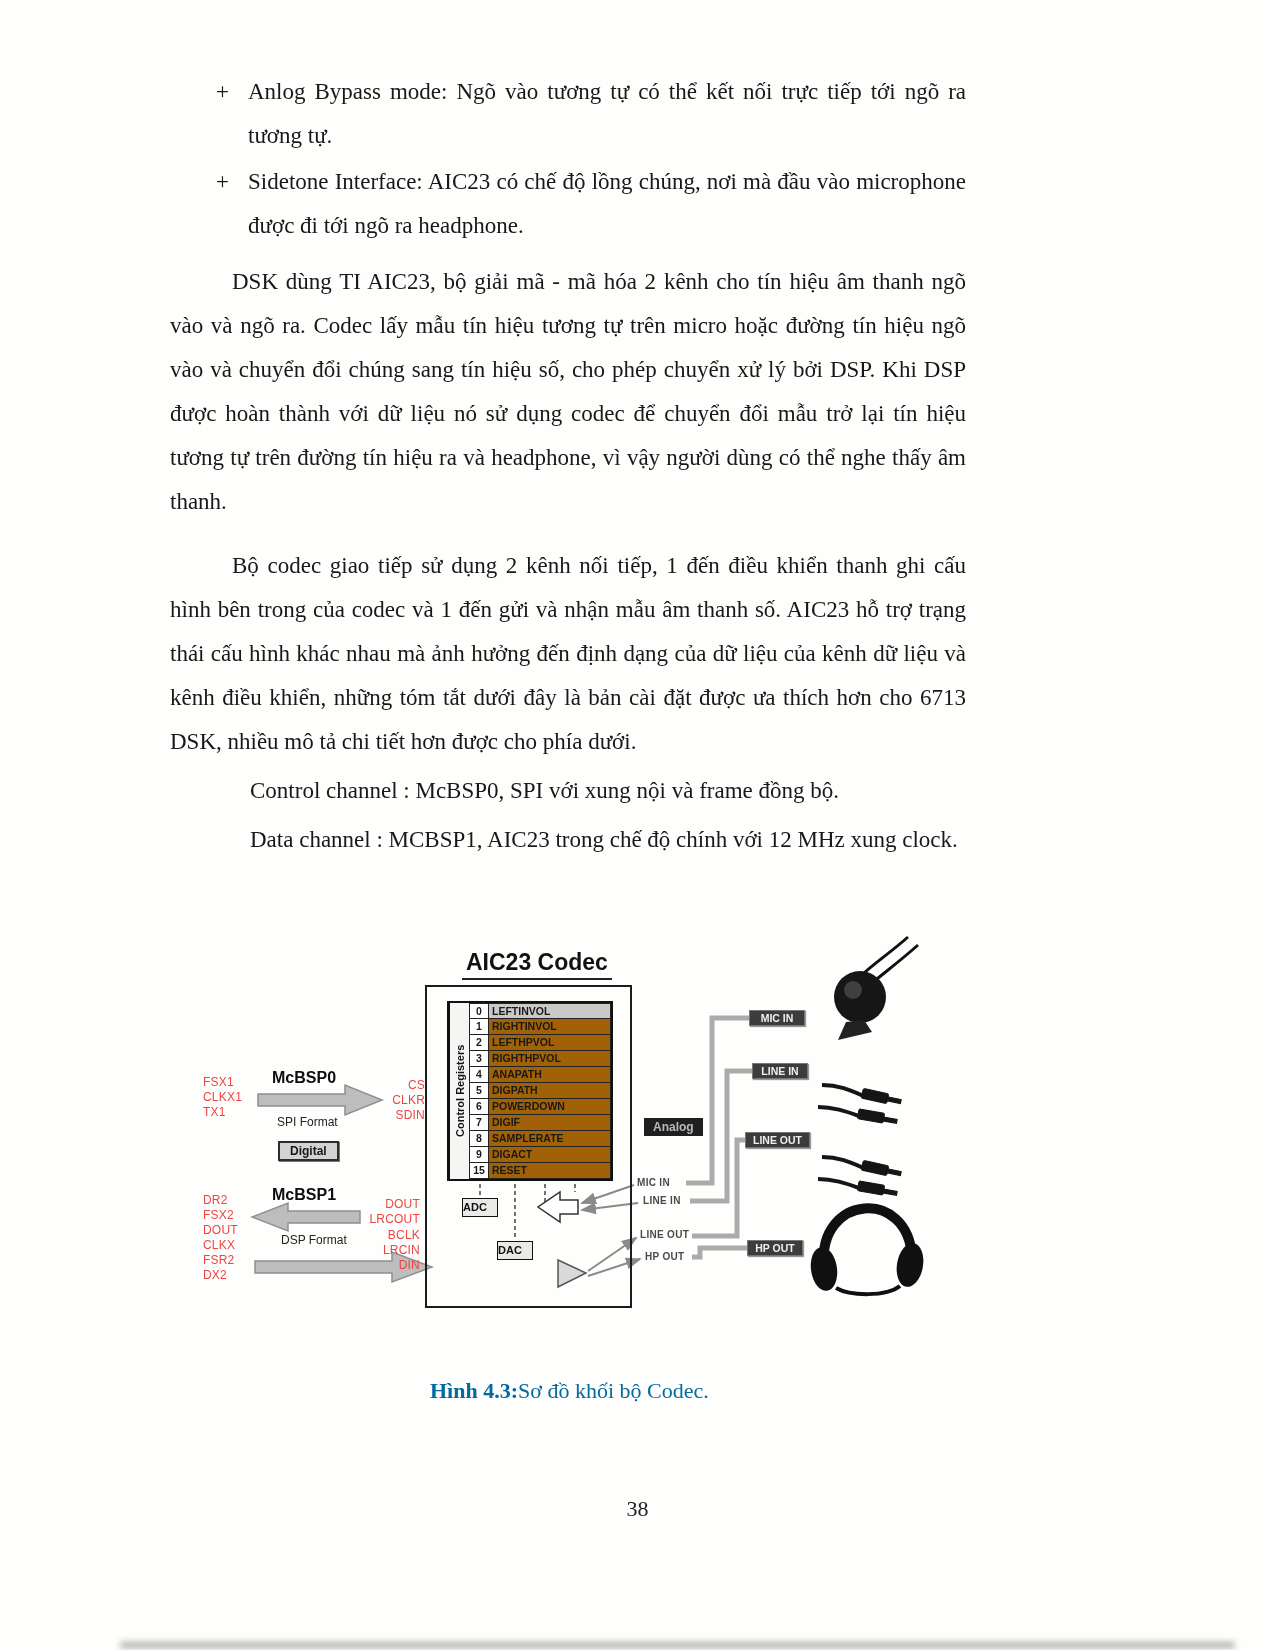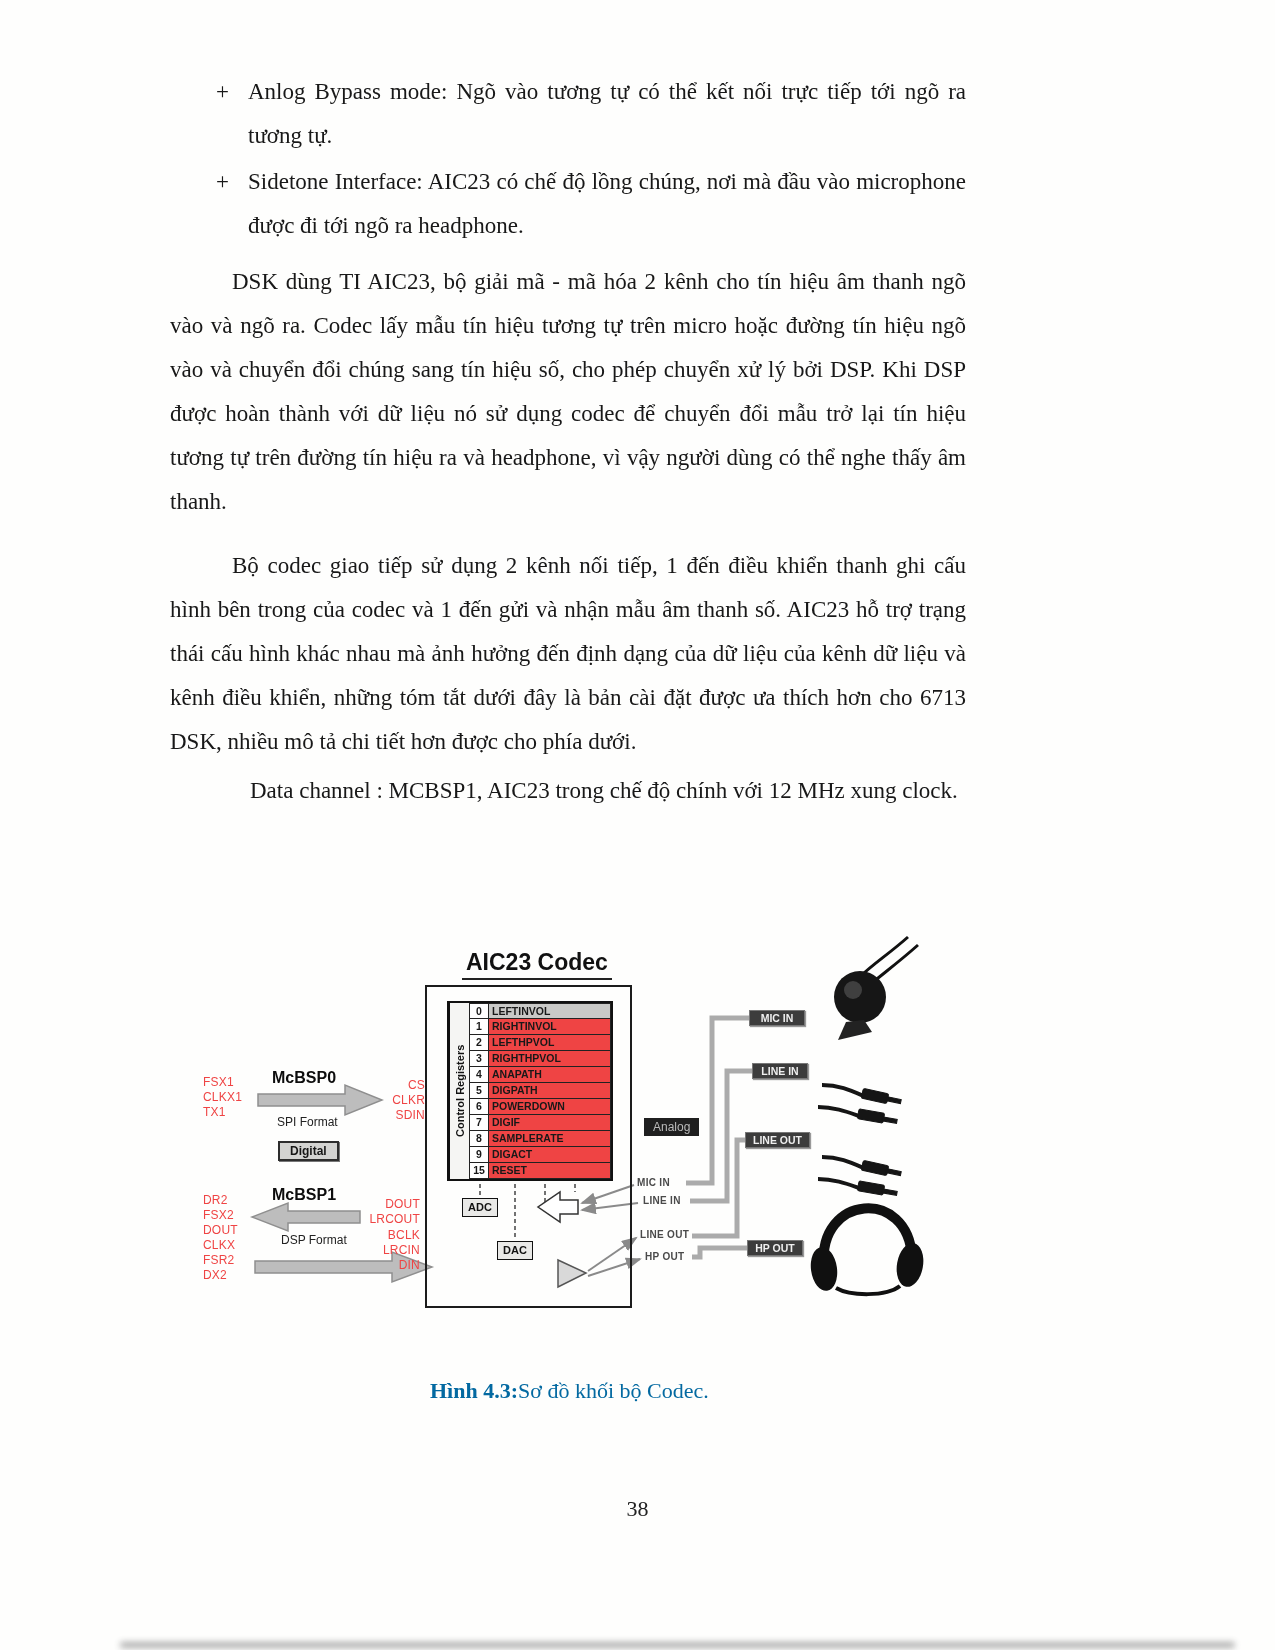--- a/index.html
+++ b/index.html
@@ -29,32 +29,32 @@
   .reg-table { border:2px solid #111; display:flex; background:#f5f5f3; }
   .reg-vlabel { width:20px; display:flex; align-items:center; justify-content:center;
     writing-mode:vertical-rl; transform:rotate(180deg);
     font-size:11px; font-weight:bold; color:#111; border-right:1px solid #111; }
   .reg-rows { flex:1; display:flex; flex-direction:column; }
   .reg-row { display:flex; height:16px; }
   .reg-num { width:20px; border:1px solid #222; border-top:none;
     font-size:10.5px; font-weight:bold; text-align:center; line-height:15px; background:#fff; }
   .reg-row:first-child .reg-num { border-top:1px solid #222; }
   .reg-name { flex:1; border:1px solid #222; border-left:none; border-top:none;
-    background:#ef4444; font-size:10.5px; font-weight:bold; line-height:15px; padding-left:3px; }
+    background:#a16207; font-size:10.5px; font-weight:bold; line-height:15px; padding-left:3px; }
   .reg-row:first-child .reg-name { border-top:1px solid #222; background:#c9c9c7; }
   .mcbsp { font-size:16px; font-weight:bold; color:#0d0d0d; }
   .pin { font-size:12px; color:#ef4444; letter-spacing:.2px; }
   .pin-r { width:52px; text-align:right; }
   .pin-r2 { width:62px; text-align:right; }
   .fmt { font-size:12px; color:#222; }
   .digital-tag { border:2px solid #2d2d2d; background:#d3d3d1; color:#161616;
     font-size:12px; font-weight:bold; padding:1px 10px; box-shadow:1px 1px 0 #777; }
   .chip { border:1.5px solid #111; background:#e9e9e7; font-size:11px; font-weight:bold;
-    width:36px; height:19px; text-align:center; line-height:16px; color:#111; }
-  .analog-tag { background:#1f1f1f; color:#b9b9b9; font-size:12px; font-weight:normal;
+    width:36px; height:19px; text-align:left; line-height:16px; color:#111; }
+  .analog-tag { background:#1f1f1f; color:#b9b9b9; font-size:12px; font-weight:bold;
     padding:2px 9px; }
   .port { font-size:10px; color:#4a4a4a; font-weight:bold; letter-spacing:.3px; }
   .jack { background:#3c3c3c; color:#efefef; font-size:10.5px; font-weight:bold;
     padding:1px 7px; min-width:56px; text-align:center; border:1px solid #777;
     box-shadow:1px 1px 1px #999; }
   
   .caption { position:absolute; left:430px; top:1378px; font-size:22px; color:#0369a1; }
   .caption .cap-label { font-weight:bold; }
   .page-number { position:absolute; left:0; top:1496px; width:100%;
     text-align:center; font-size:22px; color:#222; }
@@ -72,20 +72,21 @@
         <span class="marker">+</span>
         <span>Anlog Bypass mode: Ngõ vào tương tự có thể kết nối trực tiếp tới ngõ ra tương tự.</span>
       </li>
       <li>
         <span class="marker">+</span>
         <span>Sidetone Interface: AIC23 có chế độ lồng chúng, nơi mà đầu vào microphone được đi tới ngõ ra headphone.</span>
       </li>
     </ul>
     <p class="body p1">DSK dùng TI AIC23, bộ giải mã - mã hóa 2 kênh cho tín hiệu âm thanh ngõ vào và ngõ ra. Codec lấy mẫu tín hiệu tương tự trên micro hoặc đường tín hiệu ngõ vào và chuyển đổi chúng sang tín hiệu số, cho phép chuyển xử lý bởi DSP. Khi DSP được hoàn thành với dữ liệu nó sử dụng codec để chuyển đổi mẫu trở lại tín hiệu tương tự trên đường tín hiệu ra và headphone, vì vậy người dùng có thể nghe thấy âm thanh.</p>
     <p class="body p2">Bộ codec giao tiếp sử dụng 2 kênh nối tiếp, 1 đến điều khiển thanh ghi cấu hình bên trong của codec và 1 đến gửi và nhận mẫu âm thanh số. AIC23 hỗ trợ trạng thái cấu hình khác nhau mà ảnh hưởng đến định dạng của dữ liệu của kênh dữ liệu và kênh điều khiển, những tóm tắt dưới đây là bản cài đặt được ưa thích hơn cho 6713 DSK, nhiều mô tả chi tiết hơn được cho phía dưới.</p>
+    <p class="body inline-head">Control channel : McBSP0, SPI với xung nội và frame đồng bộ.</p>
     <p class="body inline-head">Data channel : MCBSP1, AIC23 trong chế độ chính với 12 MHz xung clock.</p>
   </div>
 
   <div class="diagram">
 
     <svg class="abs" style="left:0;top:0" width="1275" height="480" viewBox="0 0 1275 480">
       <defs>
         <marker id="arr" markerWidth="9" markerHeight="8" refX="7" refY="3" orient="auto">
           <path d="M0,0 L8,3 L0,6 z" fill="#8a8a8a"></path>
         </marker>

